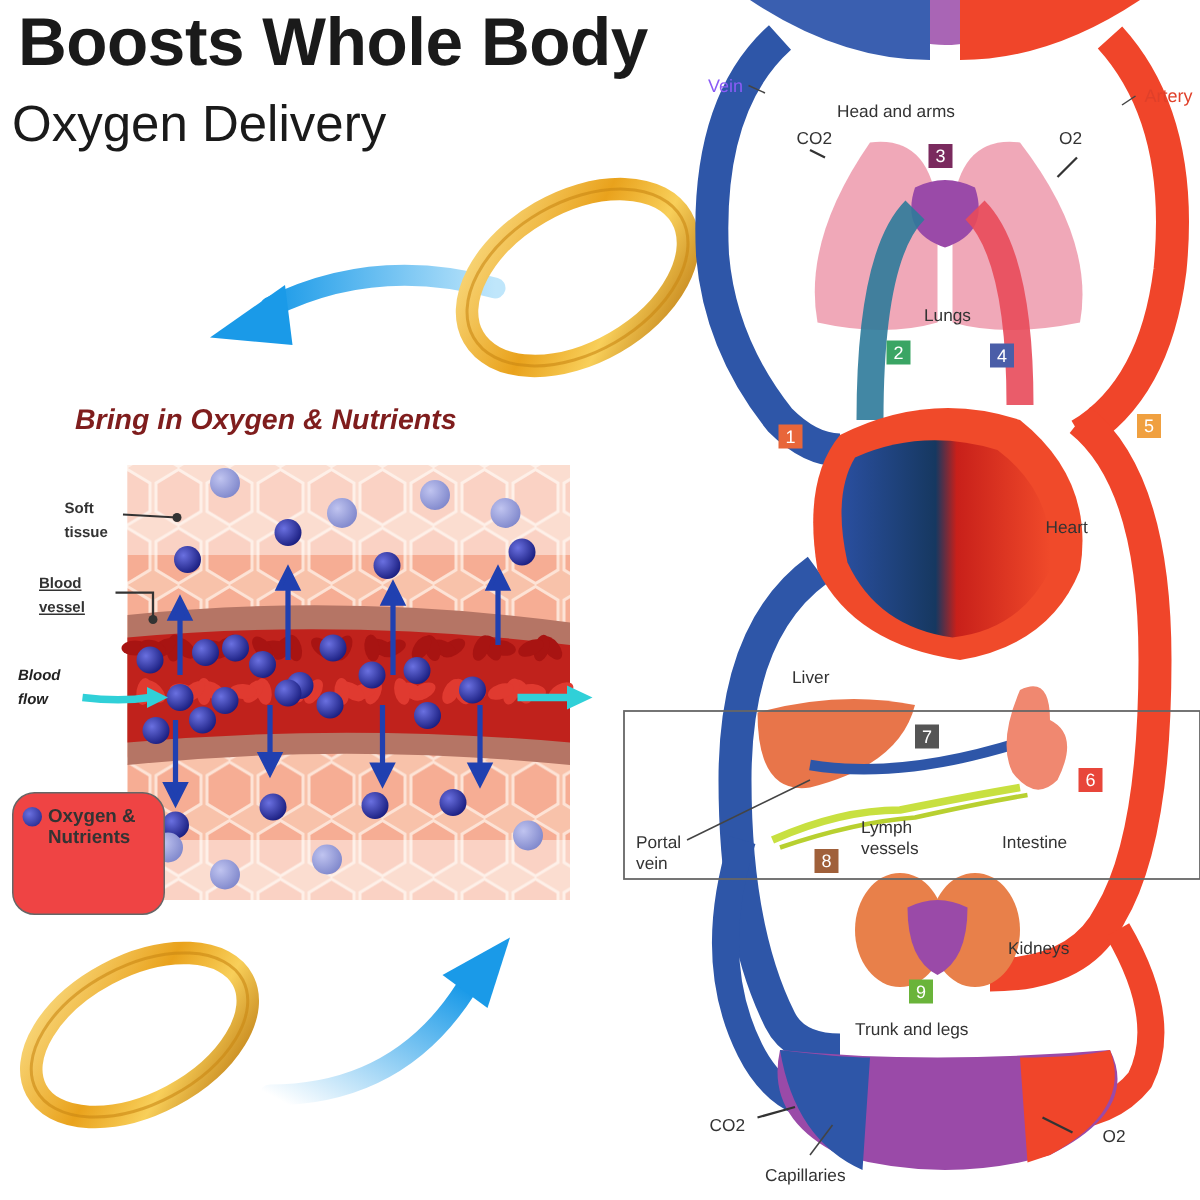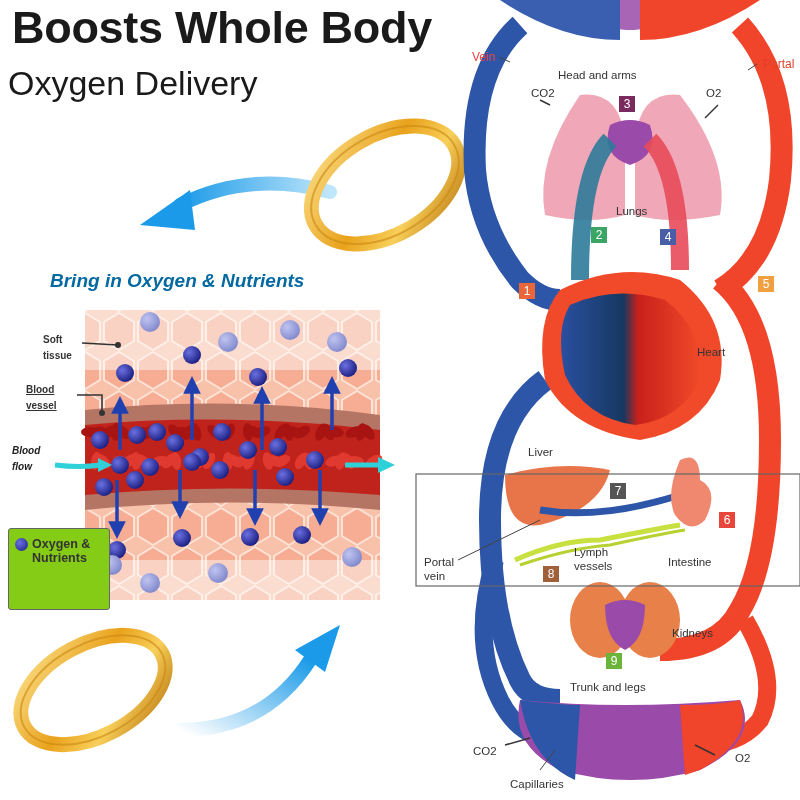--- a/index.html
+++ b/index.html
@@ -1,26 +1,26 @@
 <!DOCTYPE html>
 <html><head>
 <meta charset="utf-8">
 <style>
   html,body{margin:0;padding:0;background:#fff;}
   body{width:800px;height:800px;position:relative;overflow:hidden;font-family:"Liberation Sans",sans-serif;}
   .abs{position:absolute;}
   #title{left:12px;top:2px;font-size:45px;font-weight:bold;color:#1a1a1a;letter-spacing:-0.3px;white-space:nowrap;}
   #subtitle{left:8px;top:64px;font-size:34px;color:#1a1a1a;white-space:nowrap;}
-  #bring{left:50px;top:270px;font-size:19px;font-weight:bold;font-style:italic;color:#0369a1;white-space:nowrap;}
+  #bring{left:50px;top:270px;font-size:19px;font-weight:bold;font-style:italic;color:#7f1d1d;white-space:nowrap;}
   .lbl{font-size:10px;font-weight:bold;color:#333;line-height:16px;}
   .diag-lbl{font-size:11.5px;color:#333;white-space:nowrap;}
   .diag-lbl-r{font-size:12px;color:#e0402a;white-space:nowrap;}
-  .diag-lbl-b{font-size:12px;color:#ef4444;white-space:nowrap;}
+  .diag-lbl-b{font-size:12px;color:#8b5cf6;white-space:nowrap;}
   .numbox{width:16px;height:16px;color:#fff;font-size:12px;text-align:center;line-height:16px;}
-  #legend{left:8px;top:528px;width:100px;height:80px;border:1.5px solid #666;border-radius:3px;background:#84cc16;}
+  #legend{left:8px;top:528px;width:100px;height:80px;border:1.5px solid #666;border-radius:15px;background:#ef4444;}
   .leg-row{display:flex;align-items:flex-start;gap:4px;font-size:12.5px;font-weight:bold;color:#333;line-height:14px;}
   svg{position:absolute;left:0;top:0;}
 </style>
 </head>
 <body>
 
 <svg width="800" height="800" viewBox="0 0 800 800">
   <defs>
     <linearGradient id="gold" x1="0" y1="0" x2="1" y2="1">
       <stop offset="0" stop-color="#fbe08a"></stop>
@@ -273,21 +273,21 @@
 <div class="abs lbl" style="left:12px;top:443px;width:45px;font-style:italic;color:#222;">Blood flow</div>
 
 <div id="legend" class="abs">
   <div class="leg-row" style="margin:8px 0 0 6px;">
     <span style="display:inline-block;width:13px;height:13px;border-radius:50%;background:radial-gradient(circle at 35% 35%,#6a70e0,#1a1e80);flex:none;margin-top:1px;"></span>
     <span style="width:70px;">Oxygen &amp; Nutrients</span>
   </div>
 </div>
 
 <div class="abs diag-lbl-b" style="left:472px;top:50px;">Vein</div>
-<div class="abs diag-lbl-r" style="left:763px;top:57px;">Portal</div>
+<div class="abs diag-lbl-r" style="left:763px;top:57px;">Artery</div>
 <div class="abs diag-lbl" style="left:558px;top:69px;">Head and arms</div>
 <div class="abs diag-lbl" style="left:531px;top:87px;">CO2</div>
 <div class="abs diag-lbl" style="left:706px;top:87px;">O2</div>
 <div class="abs diag-lbl" style="left:616px;top:205px;">Lungs</div>
 <div class="abs diag-lbl" style="left:697px;top:346px;">Heart</div>
 <div class="abs diag-lbl" style="left:528px;top:446px;">Liver</div>
 <div class="abs diag-lbl" style="left:424px;top:555px;width:40px;white-space:normal;line-height:14px;">Portal vein</div>
 <div class="abs diag-lbl" style="left:574px;top:545px;width:45px;white-space:normal;line-height:14px;">Lymph vessels</div>
 <div class="abs diag-lbl" style="left:668px;top:556px;">Intestine</div>
 <div class="abs diag-lbl" style="left:672px;top:627px;">Kidneys</div>

